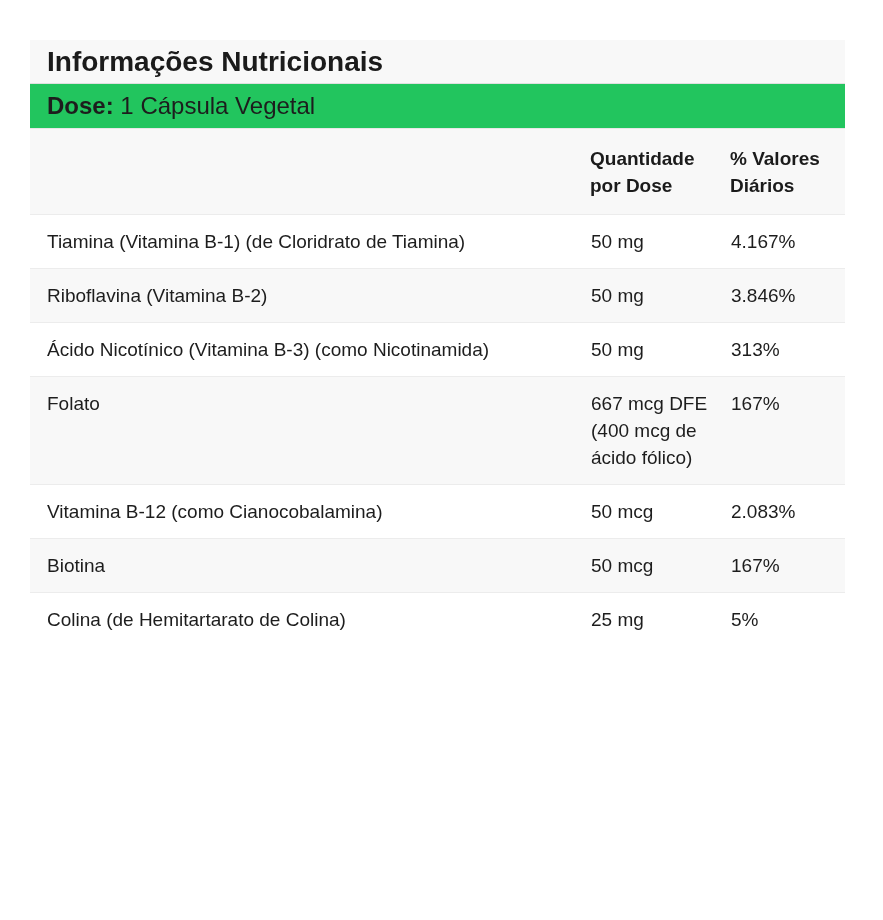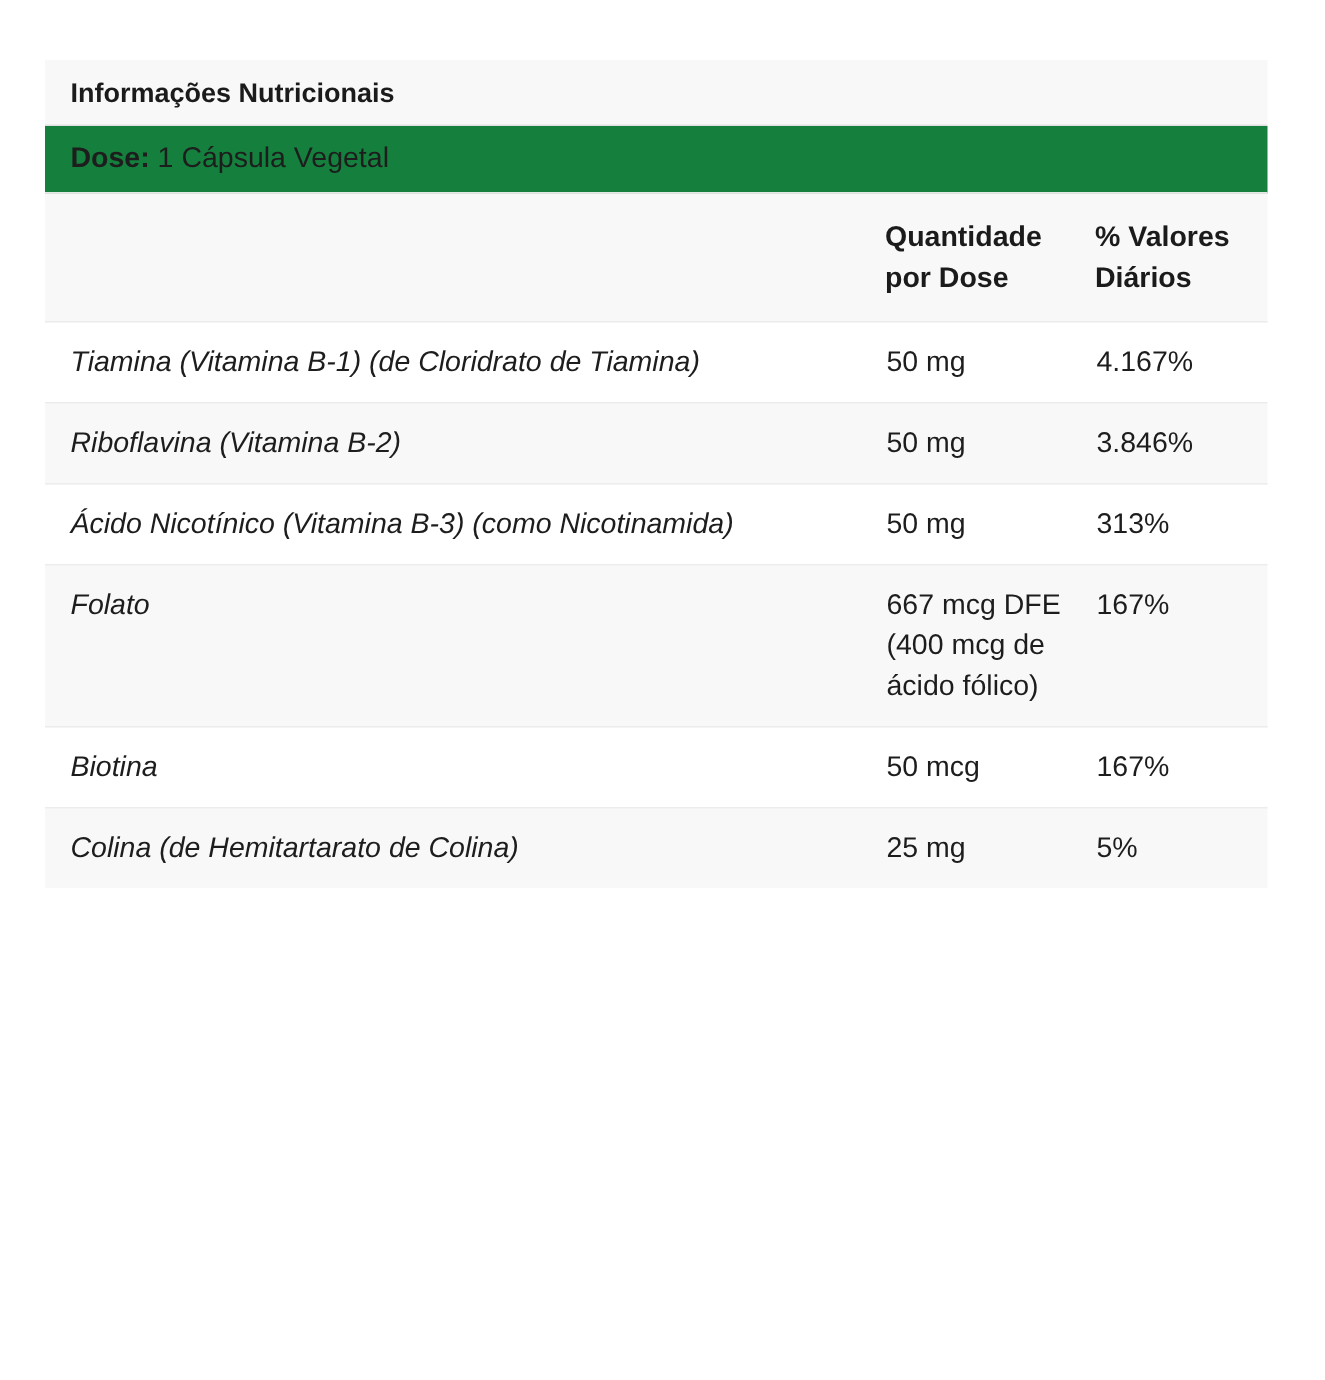--- a/index.html
+++ b/index.html
@@ -18,29 +18,29 @@
     margin: 40px 38px 0 30px;
     width: 815px;
   }
   .title-row {
     background: #f8f8f8;
     border-bottom: 1px solid #e0e0e0;
     padding: 8px 17px 7px 17px;
   }
   .title-row h2 {
     margin: 0;
-    font-size: 18px;
+    font-size: 28px;
     line-height: 28px;
     font-weight: 700;
     color: #1b1b1b;
   }
   .dose-row {
-    background: #15803d;
+    background: #22c55e;
     padding: 10px 17px;
-    font-size: 19px;
+    font-size: 24px;
     line-height: 24px;
     border-bottom: 1px solid #e7e7e7;
   }
   .bold { font-weight: 700; }
   table.facts {
     width: 100%;
     border-collapse: collapse;
     font-size: 19px;
     table-layout: fixed;
   }
@@ -52,21 +52,21 @@
   }
   thead th {
     text-align: left;
     font-weight: 700;
     vertical-align: top;
     padding: 16px 0 15px 0;
     line-height: 27px;
     color: #1b1b1b;
     margin-left: 27px;
   }
-  .c-name { padding-left: 17px; padding-right: 20px; font-style: italic; }
+  .c-name { padding-left: 17px; padding-right: 20px; }
   .c-amt  { padding-right: 22px; }
   .c-dv   { padding-right: 10px; }
   tbody tr {
     border-top: 1px solid #ececec;
     background: #ffffff;
   }
   tbody tr:nth-child(even) {
     background: #f8f8f8;
   }
   tbody td {
@@ -126,20 +126,25 @@
           <td class="c-name">Ácido Nicotínico (Vitamina B-3) (como Nicotinamida)</td>
           <td class="c-amt">50 mg</td>
           <td class="c-dv">313%</td>
         </tr>
         <tr>
           <td class="c-name">Folato</td>
           <td class="c-amt">667 mcg DFE (400 mcg de ácido fólico)</td>
           <td class="c-dv">167%</td>
         </tr>
         <tr>
+          <td class="c-name">Vitamina B-12 (como Cianocobalamina)</td>
+          <td class="c-amt">50 mcg</td>
+          <td class="c-dv">2.083%</td>
+        </tr>
+        <tr>
           <td class="c-name">Biotina</td>
           <td class="c-amt">50 mcg</td>
           <td class="c-dv">167%</td>
         </tr>
         <tr>
           <td class="c-name">Colina (de Hemitartarato de Colina)</td>
           <td class="c-amt">25 mg</td>
           <td class="c-dv">5%</td>
         </tr>
       </tbody>

